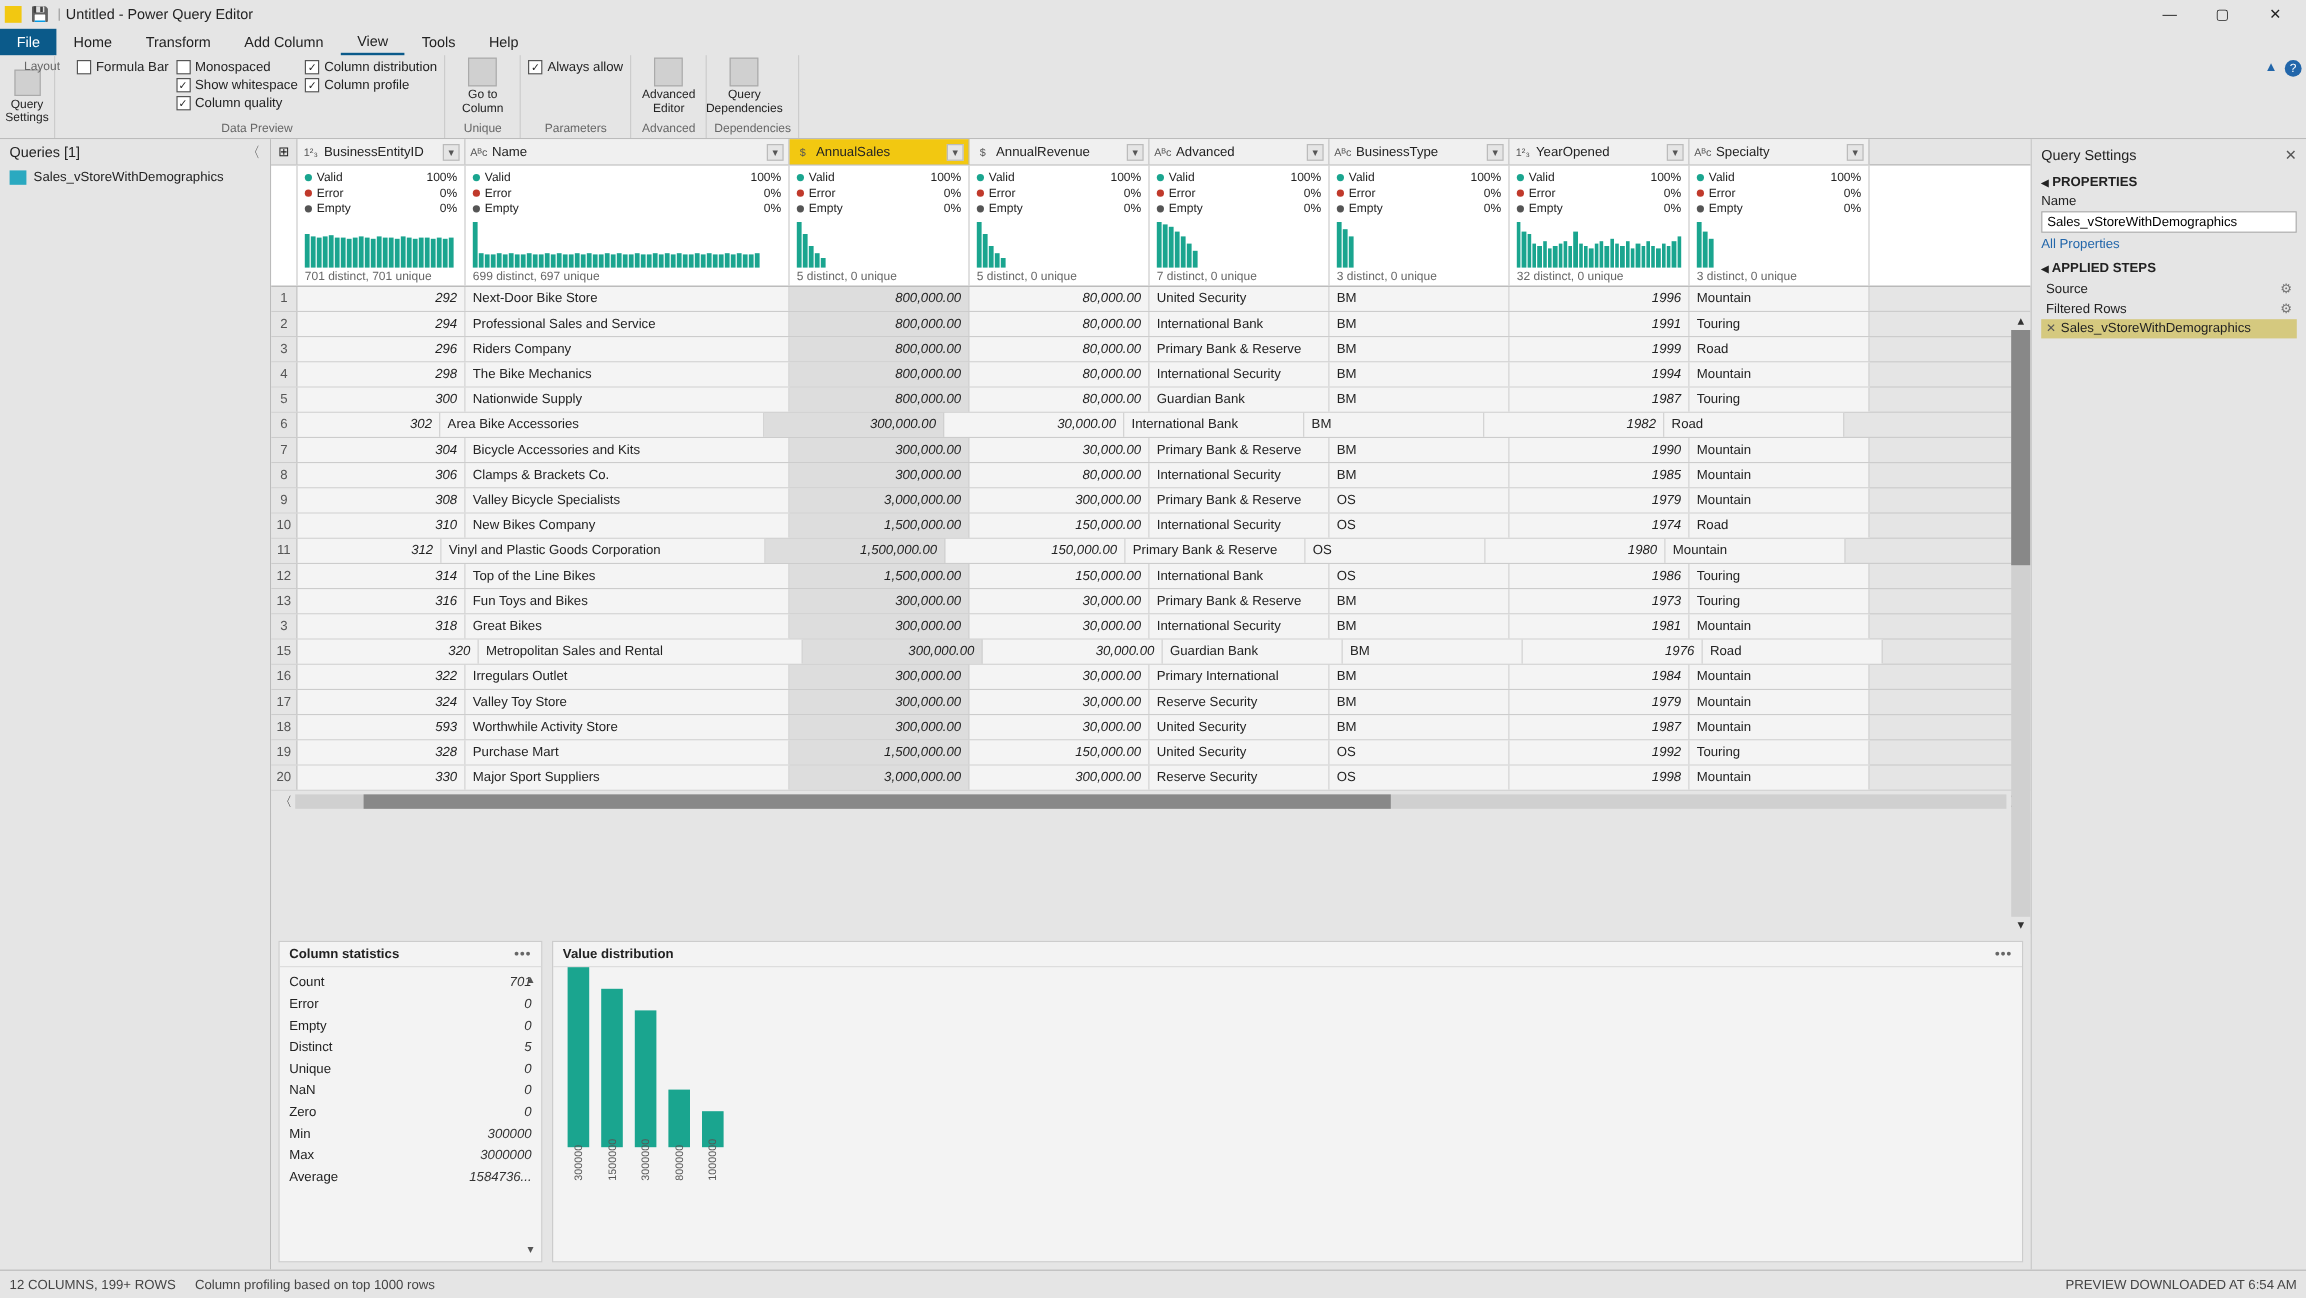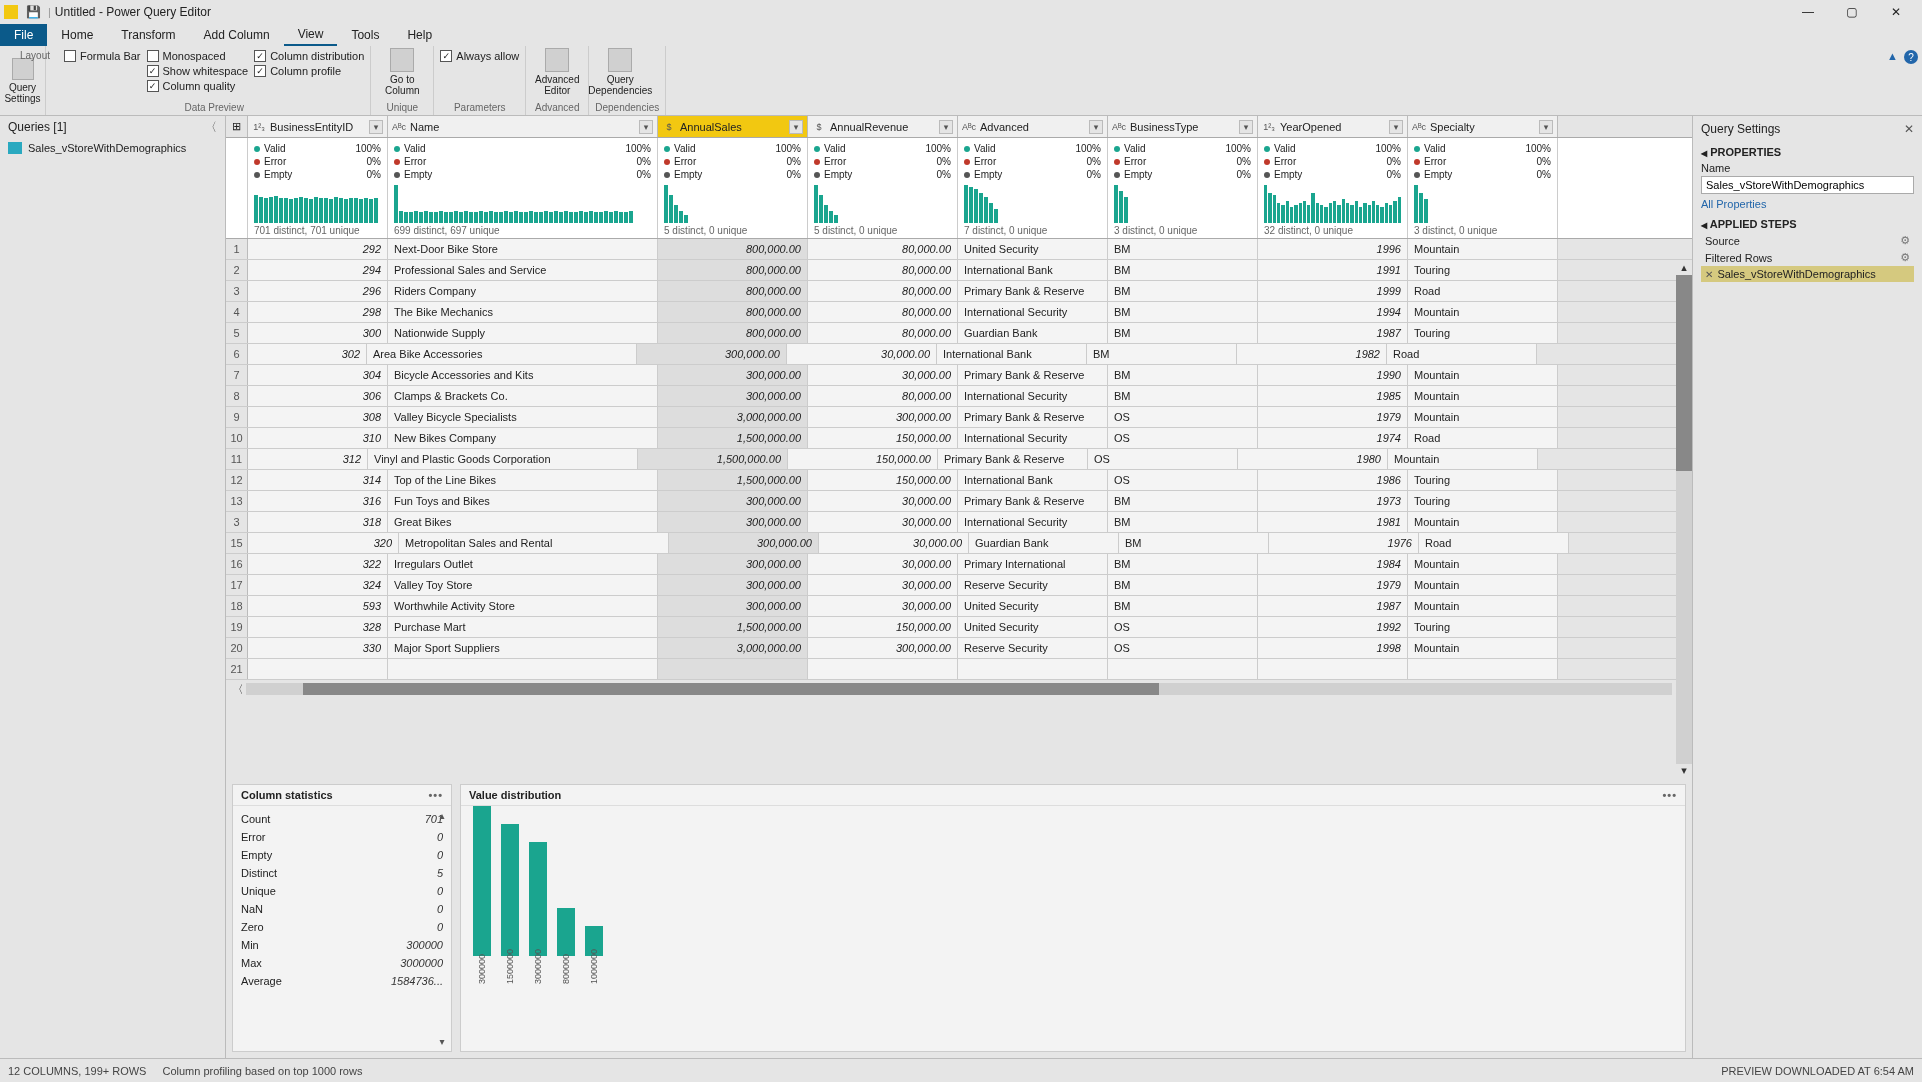--- a/index.html
+++ b/index.html
@@ -780,31 +780,20 @@
           <div class="row">
             <div class="rownum">20</div>
             <div class="cell num" style="width:140px">330</div>
             <div class="cell" style="width:270px">Major Sport Suppliers</div>
             <div class="cell num sel-col" style="width:150px">3,000,000.00</div>
             <div class="cell num" style="width:150px">300,000.00</div>
             <div class="cell" style="width:150px">Reserve Security</div>
             <div class="cell" style="width:150px">OS</div>
             <div class="cell num" style="width:150px">1998</div>
             <div class="cell" style="width:150px">Mountain</div>
-          </div>
-          <div class="row">
-            <div class="rownum">21</div>
-            <div class="cell num" style="width:140px"></div>
-            <div class="cell" style="width:270px"></div>
-            <div class="cell num sel-col" style="width:150px"></div>
-            <div class="cell num" style="width:150px"></div>
-            <div class="cell" style="width:150px"></div>
-            <div class="cell" style="width:150px"></div>
-            <div class="cell num" style="width:150px"></div>
-            <div class="cell" style="width:150px"></div>
           </div>
           <div class="hscroll">
             <span class="arrow">〈</span>
             <div class="track">
               <div class="thumb"></div>
             </div>
             <span class="arrow">〉</span>
           </div>
         </div>
       <div class="vscroll">

